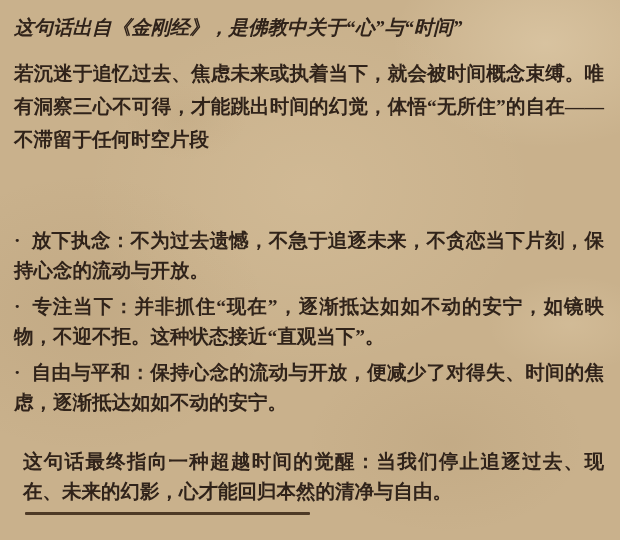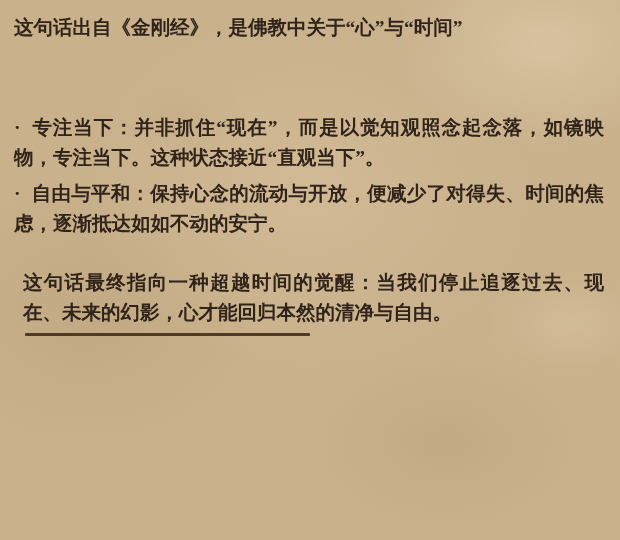--- a/index.html
+++ b/index.html
@@ -30,20 +30,21 @@
     font-size: 19.5px;
     -webkit-font-smoothing: antialiased;
   }
   .para {
     margin: 0;
     text-align: justify;
     text-justify: inter-ideograph;
   }
   .intro {
     line-height: 31px;
+    font-style: italic;
   }
   .overview {
     line-height: 33px;
     margin-top: 14px;
   }
   .bullets {
     margin-top: 70px;
   }
   .bullet {
     line-height: 30px;
@@ -68,24 +69,28 @@
     border-radius: 1px;
   }
 </style>
 </head>
 <body>
 
 <div class="page">
 
   <p class="para intro">这句话出自《金刚经》，是佛教中关于“心”与“时间”</p>
 
+  <p class="para overview">若沉迷于追忆过去、焦虑未来或执着当下，就会被时间概念束缚。唯有洞察三心不可得，才能跳出时间的幻觉，体悟“无所住”的自在——不滞留于任何时空片段</p>
 
   <div class="bullets">
     <p class="para bullet">
-      <span class="marker">·</span><span>专注当下：并非抓住“现在”，而是以觉知观照念起念落，如镜映物，专注当下。这种状态接近“直观当下”。</span>
+      <span class="marker">·</span><span>放下执念：不为过去遗憾，不急于追逐未来，不贪恋当下片刻，保持心念的流动与开放。</span>
+    </p>
+    <p class="para bullet">
+      <span class="marker">·</span><span>专注当下：并非抓住“现在”，逐渐抵达如如不动的安宁，如镜映物，不迎不拒。这种状态接近“直观当下”。</span>
     </p>
     <p class="para bullet">
       <span class="marker">·</span><span>自由与平和：保持心念的流动与开放，便减少了对得失、时间的焦虑，逐渐抵达如如不动的安宁。</span>
     </p>
   </div>
 
   <p class="para conclusion">这句话最终指向一种超越时间的觉醒：当我们停止追逐过去、现在、未来的幻影，心才能回归本然的清净与自由。</p>
 
   <div class="rule"></div>
 

